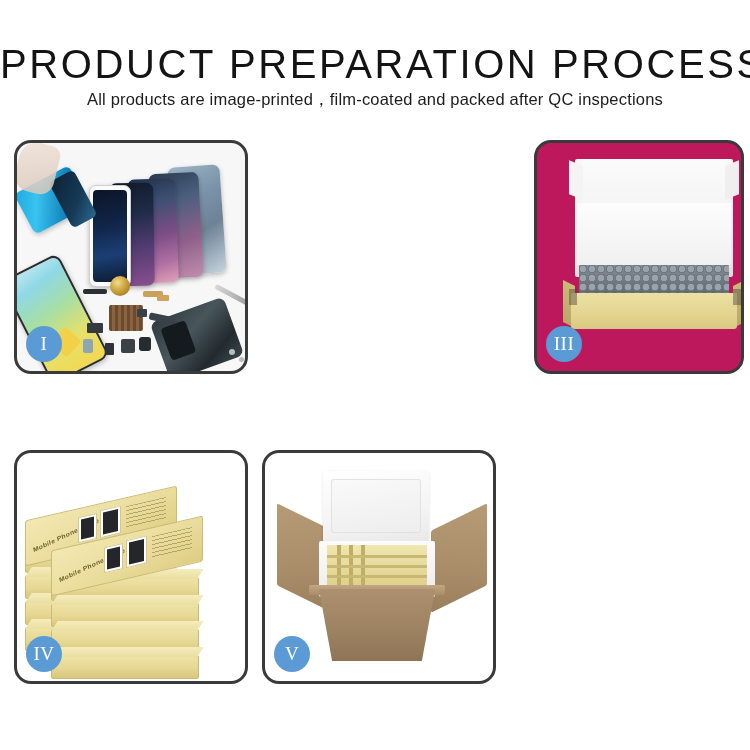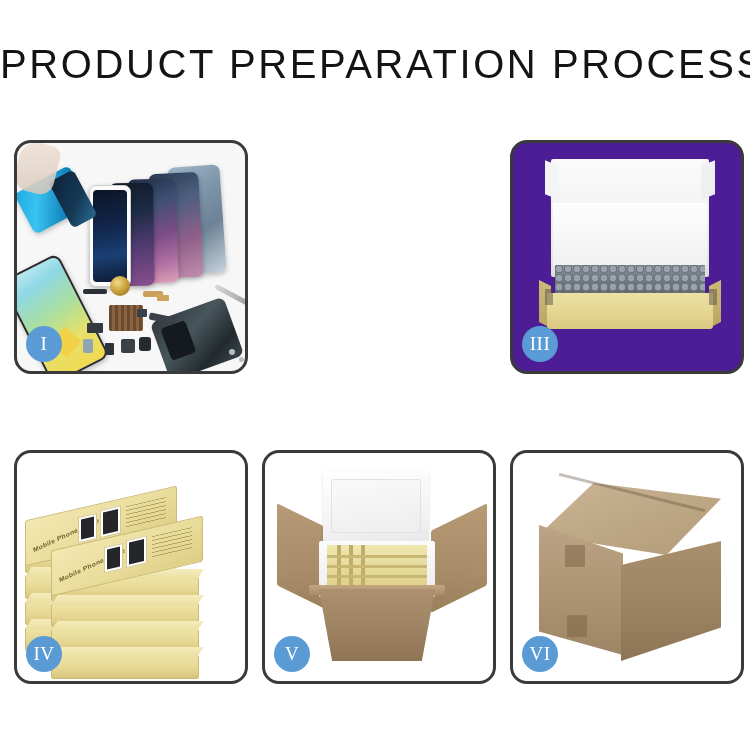--- a/index.html
+++ b/index.html
@@ -123,21 +123,21 @@
     background:radial-gradient(circle at 5px 5px,rgba(255,255,255,.75) 0 3.2px,transparent 3.8px) 3px 3px/11px 11px;}
   .tape{position:absolute;background:#d9a23f;border-radius:1px;opacity:.9;}
   .tp1{left:24px;top:8px;width:13px;height:9px;}
   .tp2{left:28px;top:80px;width:14px;height:10px;}
   .tp3{left:20px;top:172px;width:14px;height:18px;transform:rotate(-8deg);}
   .tp4{left:78px;top:170px;width:13px;height:20px;transform:rotate(6deg);}
   .ring{position:absolute;left:36px;top:96px;width:16px;height:16px;border-radius:50%;
     border:2px solid #aeb6bb;}
 
   
-  .p3{background:#4c1d95;}
+  .p3{background:#be185d;margin-left:24px;}
   .b3-lid{position:absolute;left:38px;top:16px;width:158px;height:118px;
     background:linear-gradient(180deg,#fbfbfb 0%,#f2f2f2 55%,#e6e6e6 100%);
     border-radius:2px;box-shadow:inset 0 -6px 10px rgba(0,0,0,.05);}
   .b3-lid:before{content:"";position:absolute;left:-6px;top:4px;width:14px;height:34px;
     background:#f4f4f4;transform:skewY(22deg);}
   .b3-lid:after{content:"";position:absolute;right:-6px;top:4px;width:14px;height:34px;
     background:#efefef;transform:skewY(-22deg);}
   .b3-foamTop{position:absolute;left:40px;top:60px;width:154px;height:62px;
     background:linear-gradient(180deg,#fdfdfd,#f0f0f0);}
   .b3-inner{position:absolute;left:42px;top:122px;width:150px;height:30px;
@@ -214,20 +214,21 @@
     background:rgba(90,72,50,.35);transform:rotate(14deg);}
   .k-tape{position:absolute;width:20px;height:22px;background:rgba(120,97,66,.5);border-radius:1px;}
   .k-tp1{left:52px;top:92px;} .k-tp2{left:54px;top:162px;}
 </style>
 </head>
 <body>
 
 <div class="page">
 
   <div class="title">PRODUCT PREPARATION PROCESS</div>
+  <div class="subtitle">All products are image-printed，film-coated and packed after QC inspections</div>
 
   <div class="grid">
 
     <div class="cell c0">
       <div class="panel p1">
         <div class="stage">
           <div class="ph ph-a ph-shadow"></div>
           <div class="ph ph-b ph-shadow"></div>
           <div class="ph ph-c ph-shadow"></div>
           <div class="ph ph-d ph-shadow"></div>
@@ -332,28 +333,15 @@
               <u style="top:20px;"></u>
               <u style="top:30px;"></u>
           </div>
           <div class="v-rim"></div>
           <div class="v-front"></div>
         </div>
         <div class="badge">V</div>
       </div>
     </div>
 
-    <div class="cell c5">
-      <div class="panel p6">
-        <div class="stage">
-          <div class="k-top"></div>
-          <div class="k-left"></div>
-          <div class="k-right"></div>
-          <div class="k-seam"></div>
-          <div class="k-tape k-tp1"></div>
-          <div class="k-tape k-tp2"></div>
-        </div>
-        <div class="badge">VI</div>
-      </div>
-    </div>
 
   </div>
 </div>
 
 </body></html>

